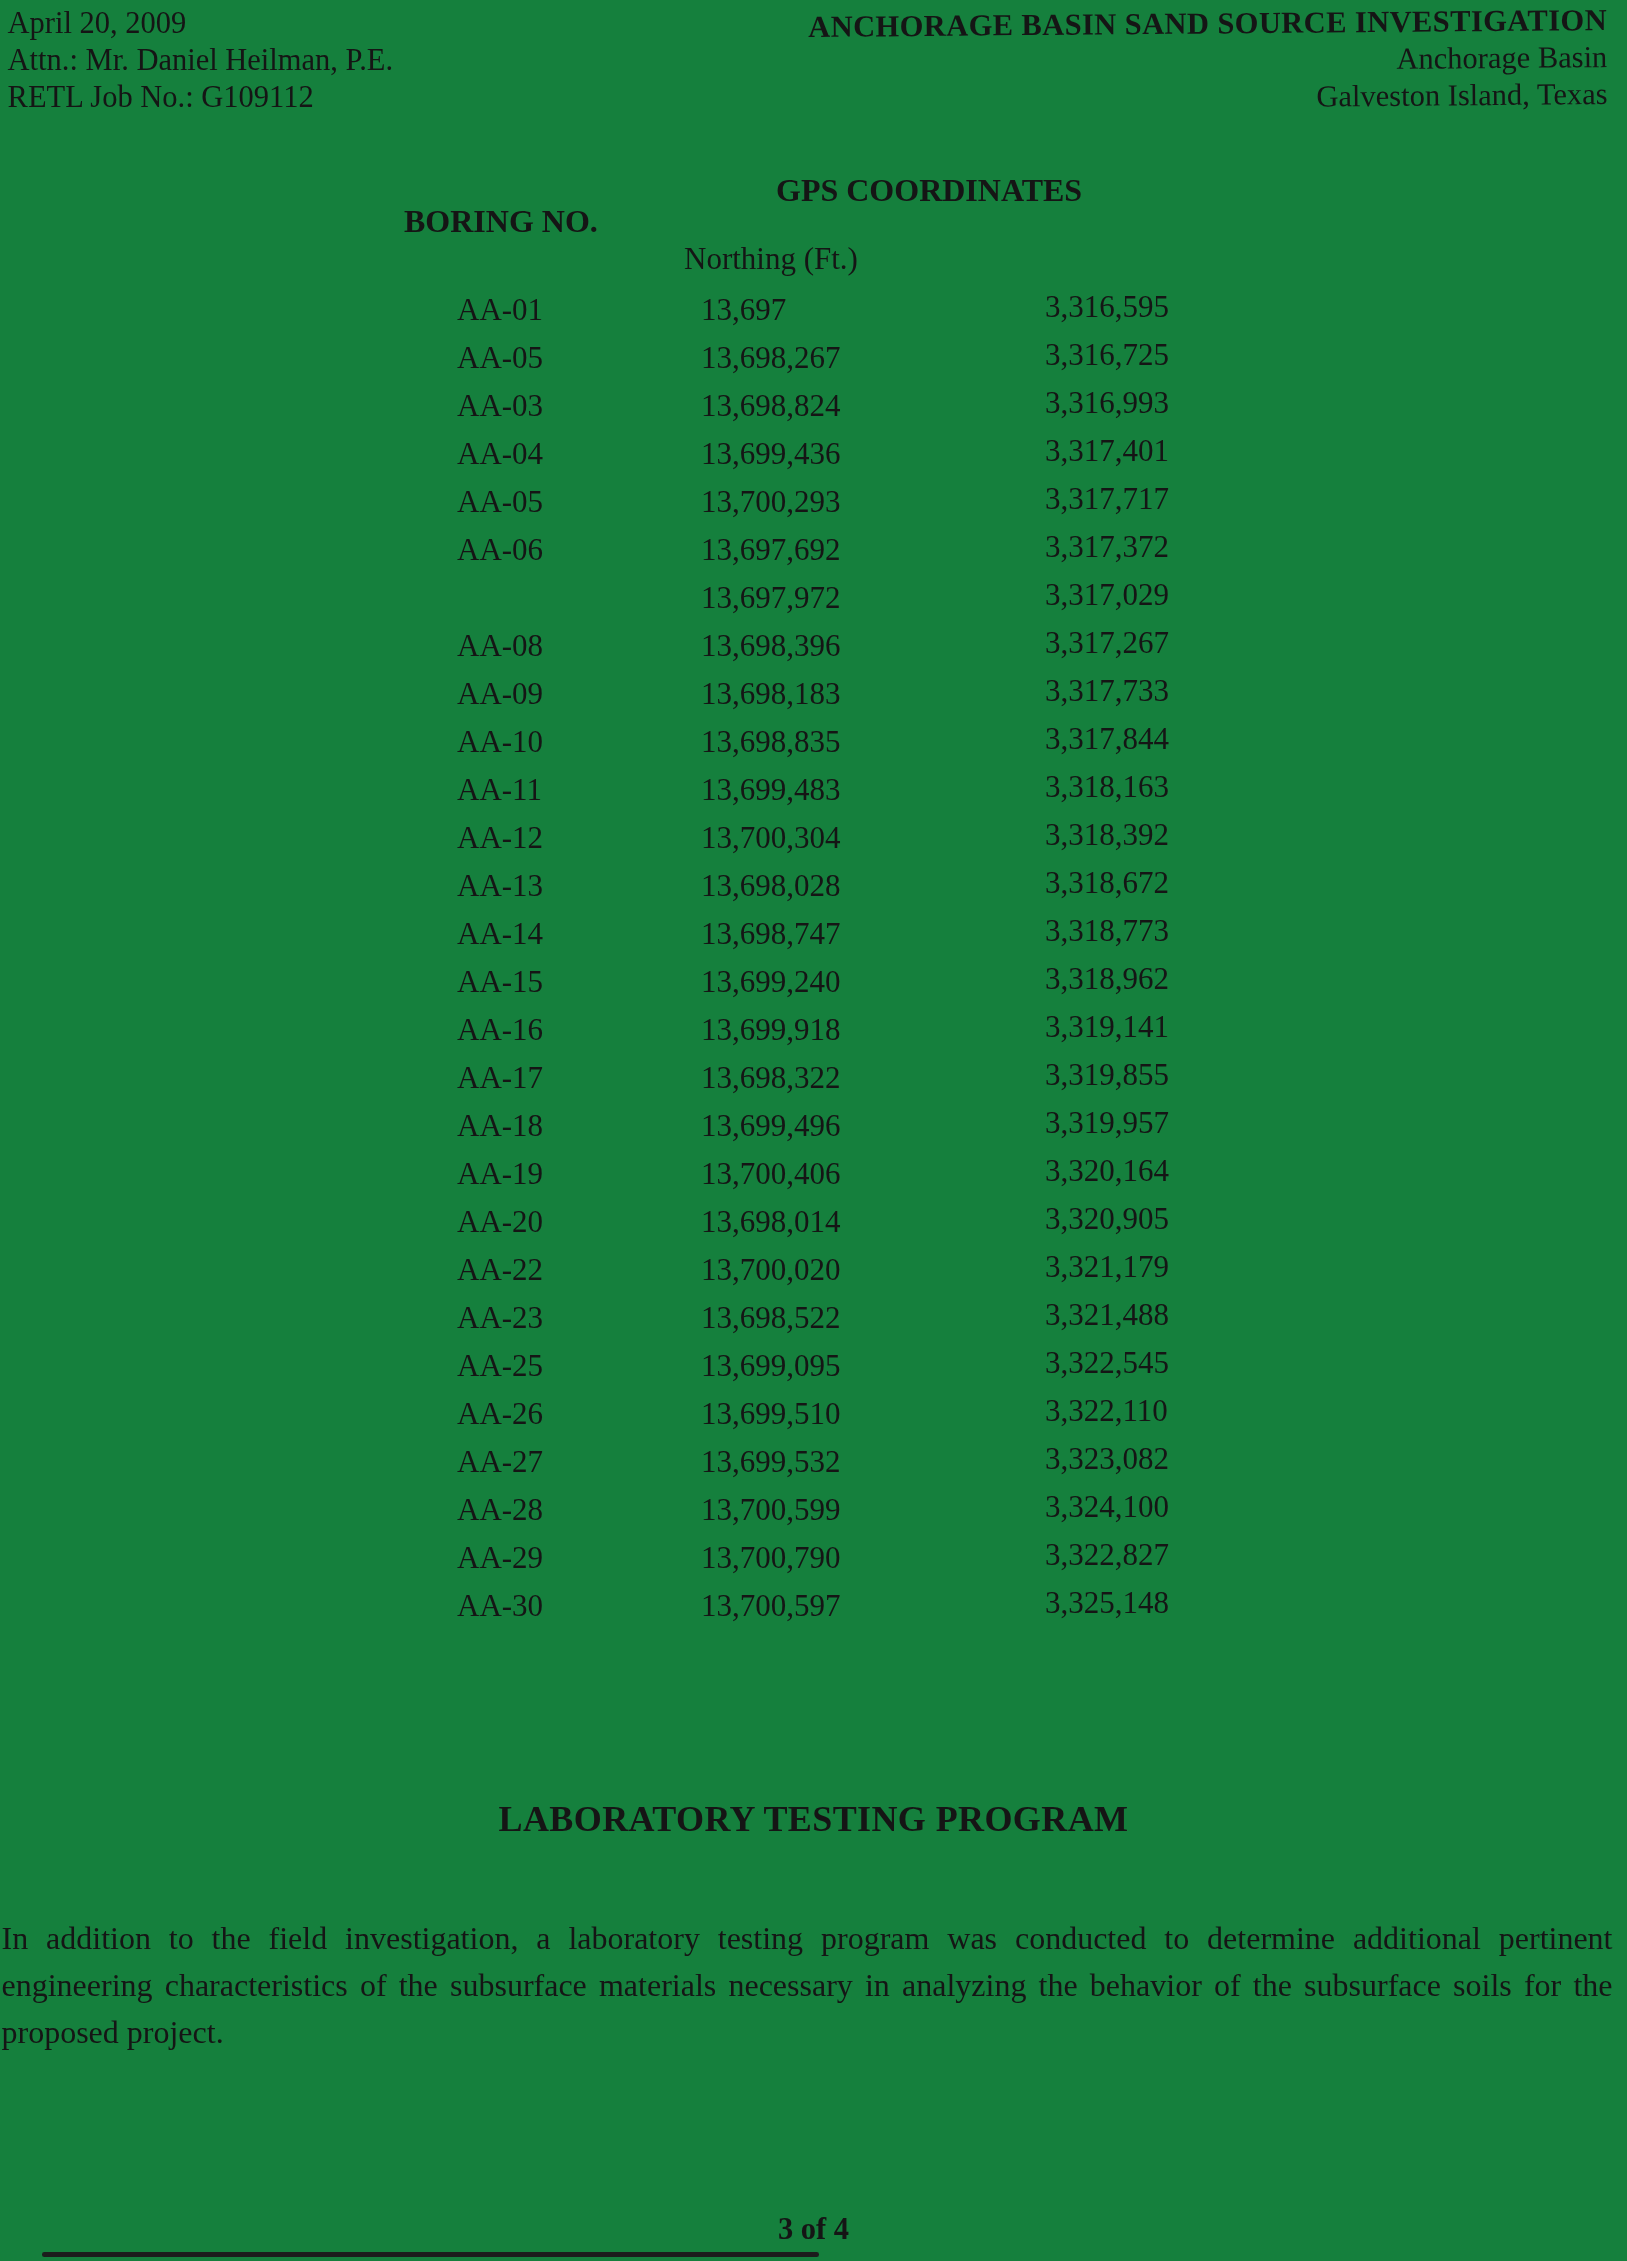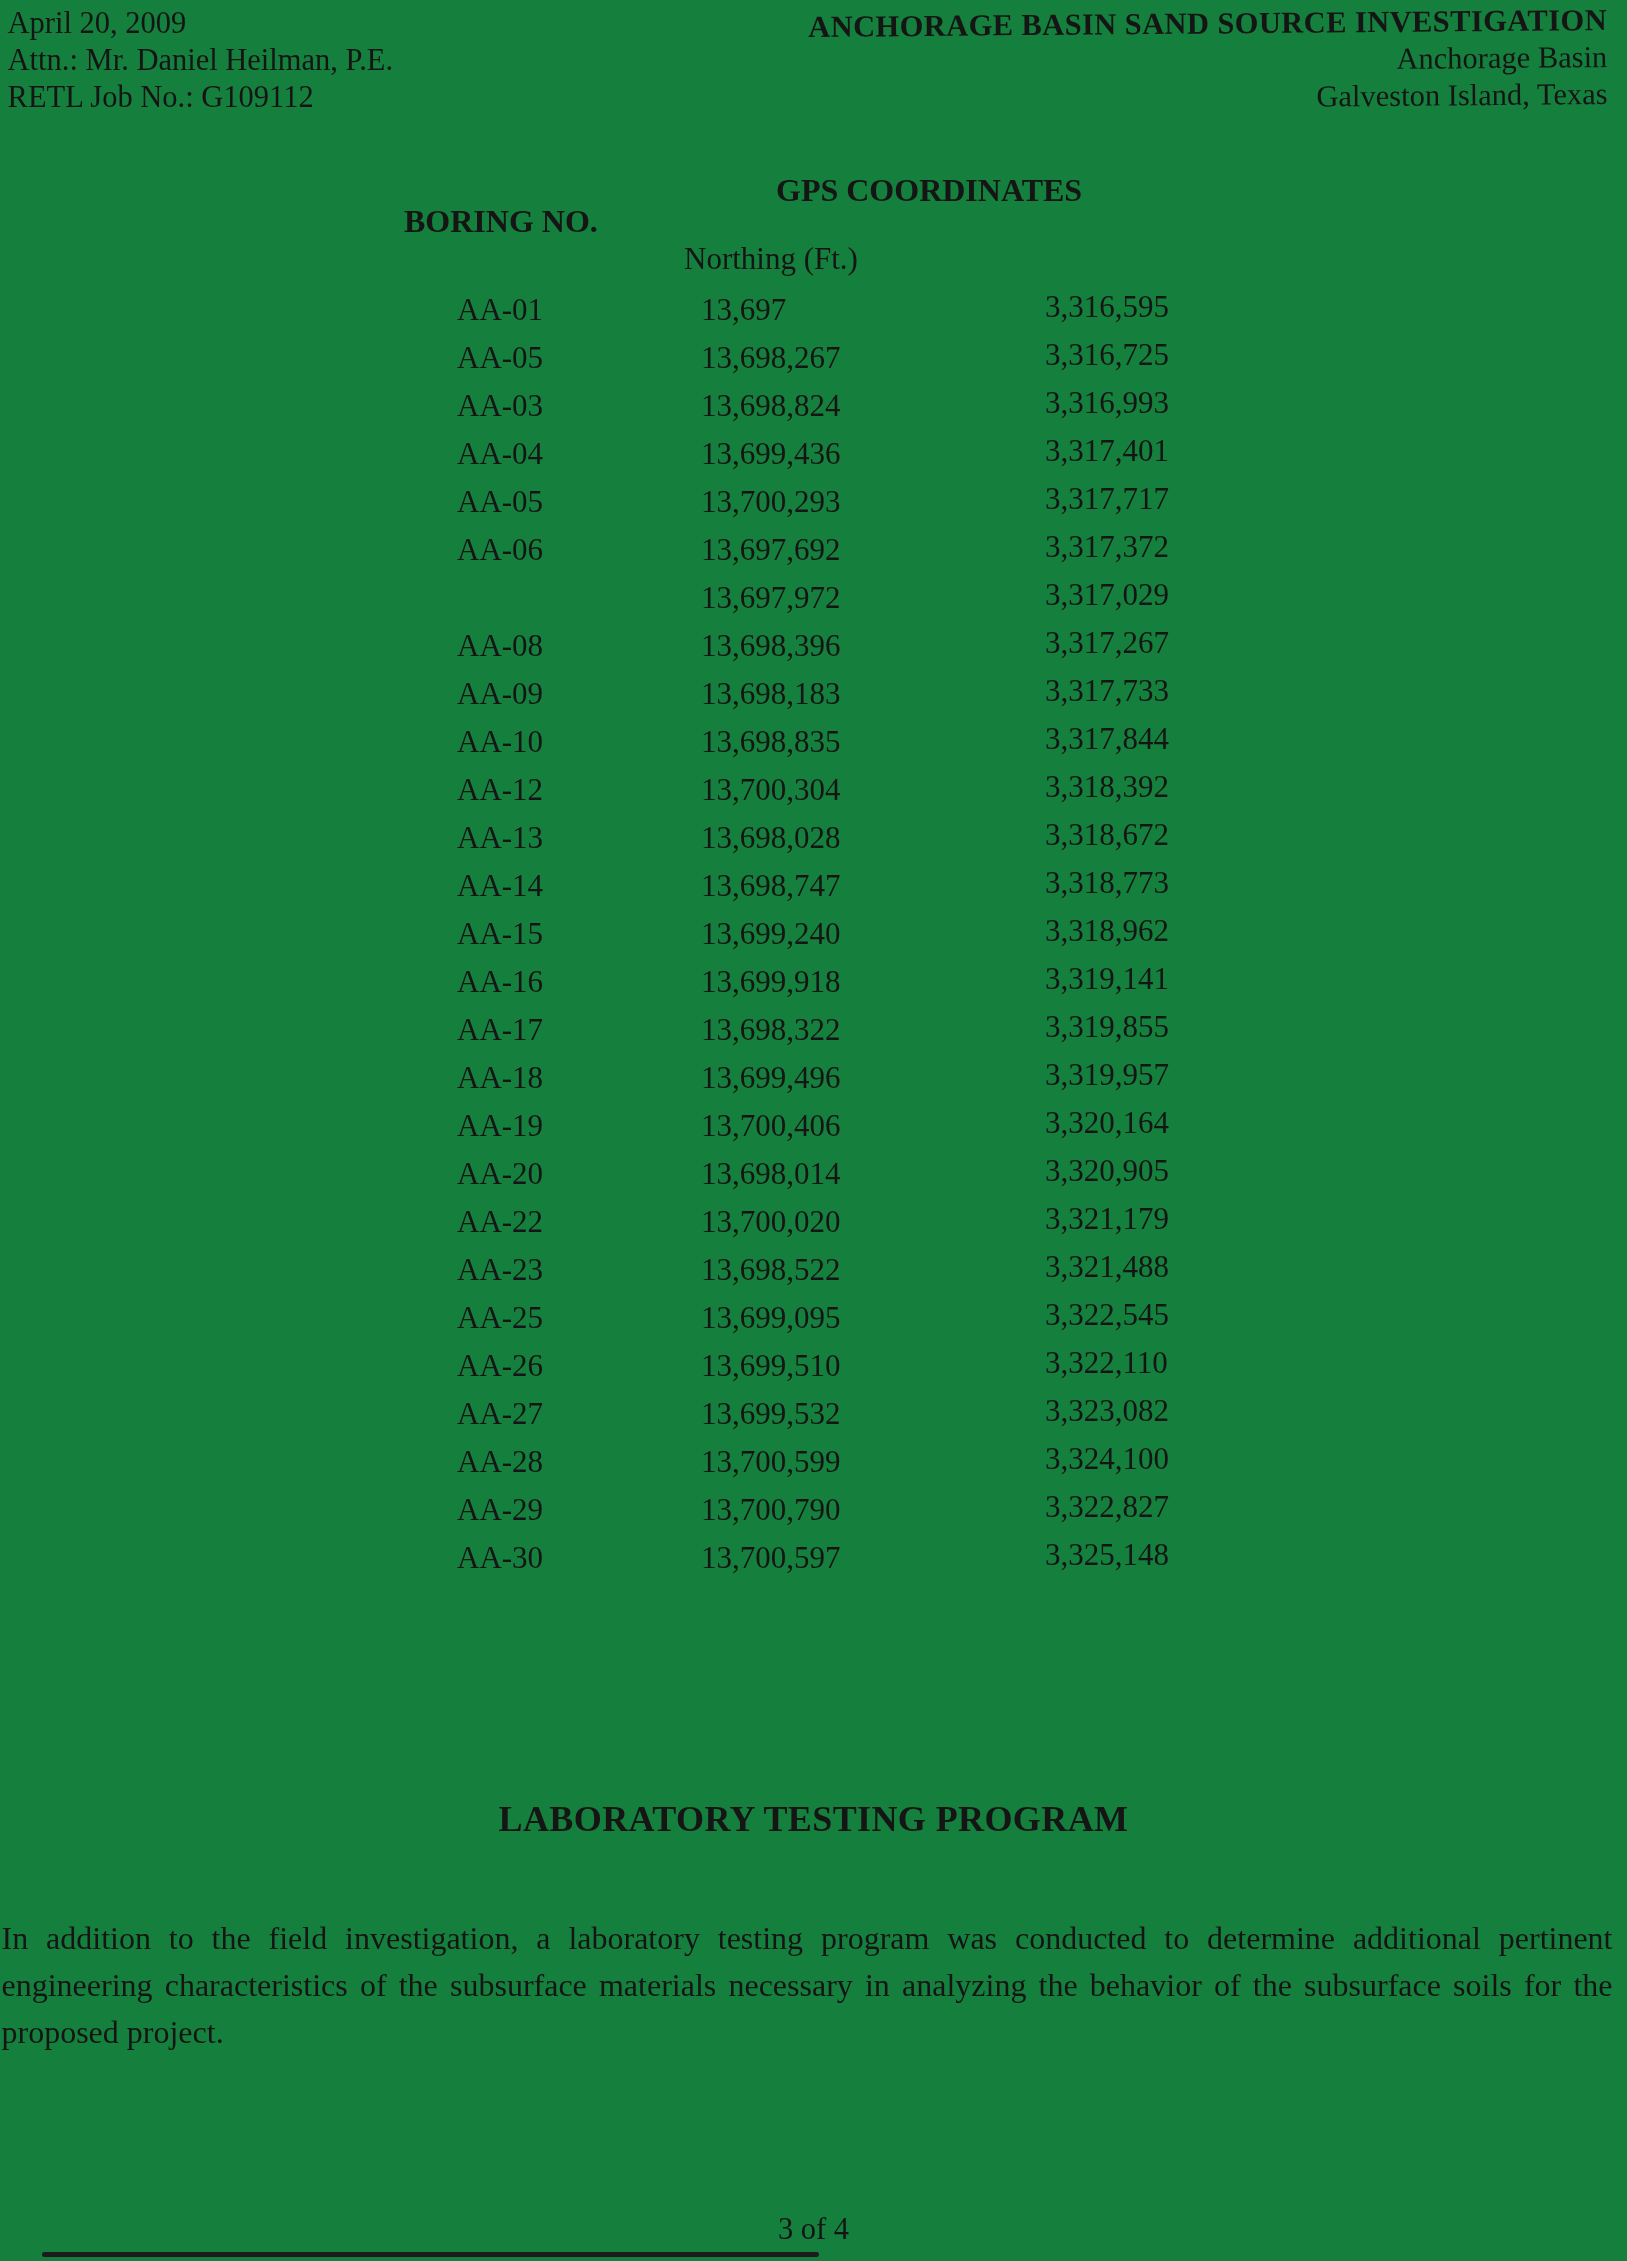--- a/index.html
+++ b/index.html
@@ -108,21 +108,21 @@
   }
 
   
   .page-number {
     position: absolute;
     left: 0;
     top: 2212px;
     width: 1627px;
     text-align: center;
     font-size: 30.5px;
-    font-weight: normal;
+    font-weight: bold;
   }
   .scan-artifact {
     position: absolute;
     left: 42px;
     top: 2252px;
     width: 777px;
     height: 5.3px;
     background: #1c1c1c;
     border-radius: 2.3px;
   }
@@ -193,20 +193,25 @@
         <span class="c-boring">AA-09</span>
         <span class="c-north">13,698,183</span>
         <span class="c-east">3,317,733</span>
       </div>
       <div class="trow">
         <span class="c-boring">AA-10</span>
         <span class="c-north">13,698,835</span>
         <span class="c-east">3,317,844</span>
       </div>
       <div class="trow">
+        <span class="c-boring">AA-11</span>
+        <span class="c-north">13,699,483</span>
+        <span class="c-east">3,318,163</span>
+      </div>
+      <div class="trow">
         <span class="c-boring">AA-12</span>
         <span class="c-north">13,700,304</span>
         <span class="c-east">3,318,392</span>
       </div>
       <div class="trow">
         <span class="c-boring">AA-13</span>
         <span class="c-north">13,698,028</span>
         <span class="c-east">3,318,672</span>
       </div>
       <div class="trow">

